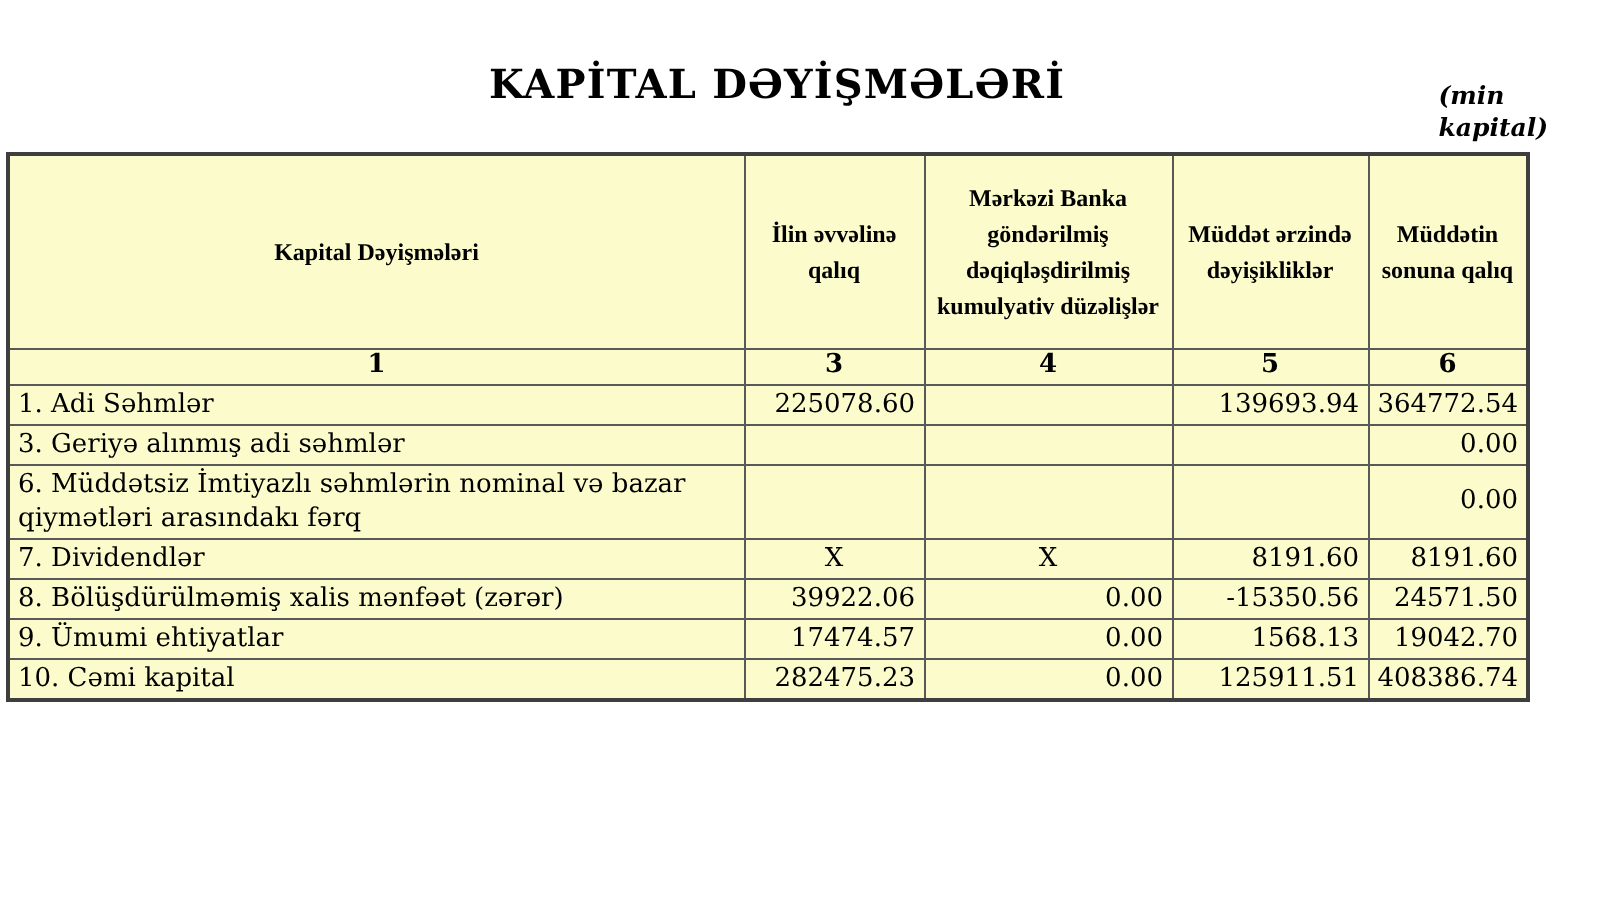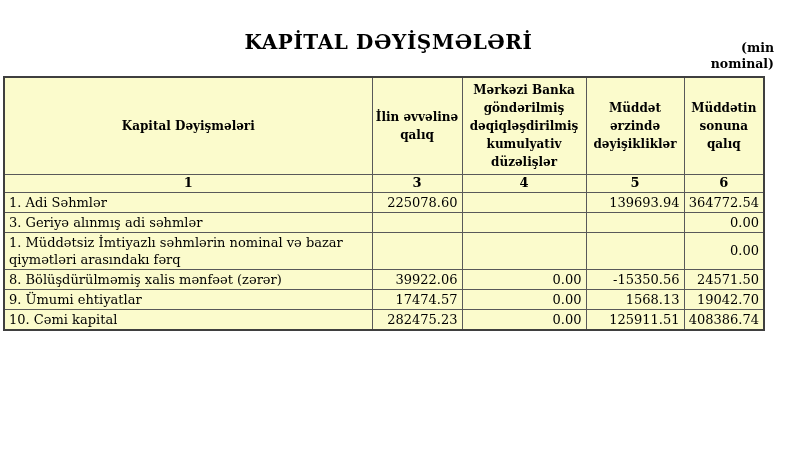--- a/index.html
+++ b/index.html
@@ -13,52 +13,52 @@
   body{
     width:800px;height:452px;position:relative;overflow:hidden;
     font-family:"DejaVu Serif","Liberation Serif",serif;color:var(--ink);
   }
   .page-title{
     position:absolute;top:9px;left:0;width:777px;
     text-align:center;font-size:20px;font-weight:bold;letter-spacing:.6px;margin-top:21px;
   }
   .unit-note{
     position:absolute;top:40px;right:26px;
-    text-align:right;font-weight:bold;
+    font-style:italic;font-weight:bold;
     font-size:12.5px;line-height:16px;
   }
   table.cap{
     position:absolute;left:3px;top:76px;
     border-collapse:collapse;table-layout:fixed;width:762px;
     border:2px solid var(--outer);
   }
   table.cap td,table.cap th{
     border:1px solid var(--grid);
     background:var(--cell-yellow);
     font-size:13px;vertical-align:middle;
     overflow:hidden;
   }
   tr.hdr{height:97px;}
-  tr.hdr th{font-weight:bold;text-align:center;font-size:12px;line-height:18px;padding:0 2px;}
+  tr.hdr th{font-weight:bold;text-align:center;font-size:12px;line-height:18px;padding:0 2px;font-family:Liberation Serif, serif;}
   tr.nums{height:18px;}
   tr.nums td{font-weight:bold;text-align:center;padding:0;line-height:16px;}
   tr.r{height:20px;}
   td.lbl{text-align:left;padding:1px 3px 1px 4px;line-height:17px;}
   td.val{text-align:right;padding:1px 4px 1px 2px;}
   td.w{background:#ffffff;}
   td.ctr{text-align:center;padding:1px 2px;}
 </style>
 </head>
 <body>
 
 <div class="page-title">KAPİTAL DƏYİŞMƏLƏRİ</div>
 
 <div class="unit-note">
   <div>(min</div>
-  <div>nominal)</div>
+  <div>kapital)</div>
 </div>
 
 <table class="cap">
   <colgroup>
     <col style="width:368px">
       <col style="width:90px">
       <col style="width:124px">
       <col style="width:98px">
       <col style="width:80px">
   </colgroup>
@@ -86,25 +86,32 @@
       <td class="val">364772.54</td>
     </tr>
     <tr class="r">
       <td class="lbl">3. Geriyə alınmış adi səhmlər</td>
       <td class="val w"></td>
       <td class="val w"></td>
       <td class="val w"></td>
       <td class="val">0.00</td>
     </tr>
     <tr>
-      <td class="lbl">1. Müddətsiz İmtiyazlı səhmlərin nominal və bazar qiymətləri arasındakı fərq</td>
+      <td class="lbl">6. Müddətsiz İmtiyazlı səhmlərin nominal və bazar qiymətləri arasındakı fərq</td>
       <td class="val w"></td>
       <td class="val w"></td>
       <td class="val w"></td>
       <td class="val">0.00</td>
+    </tr>
+    <tr class="r">
+      <td class="lbl">7. Dividendlər</td>
+      <td class="ctr">X</td>
+      <td class="ctr">X</td>
+      <td class="val">8191.60</td>
+      <td class="val">8191.60</td>
     </tr>
     <tr class="r">
       <td class="lbl">8. Bölüşdürülməmiş xalis mənfəət (zərər)</td>
       <td class="val">39922.06</td>
       <td class="val">0.00</td>
       <td class="val">-15350.56</td>
       <td class="val">24571.50</td>
     </tr>
     <tr class="r">
       <td class="lbl">9. Ümumi ehtiyatlar</td>

